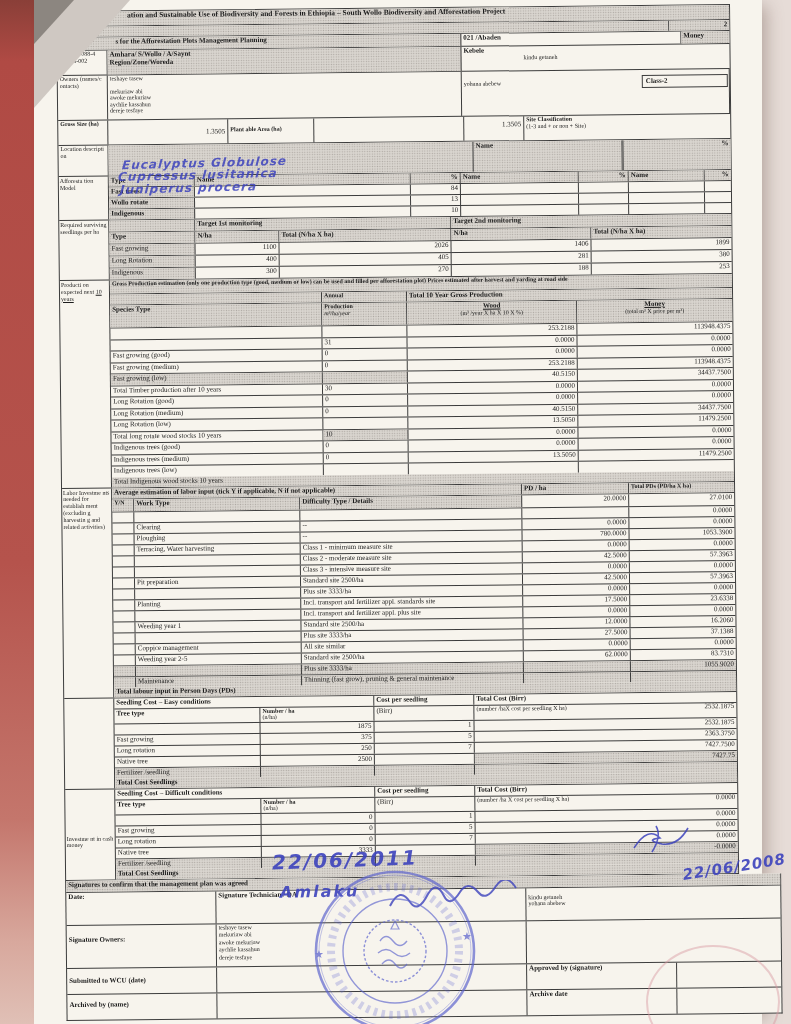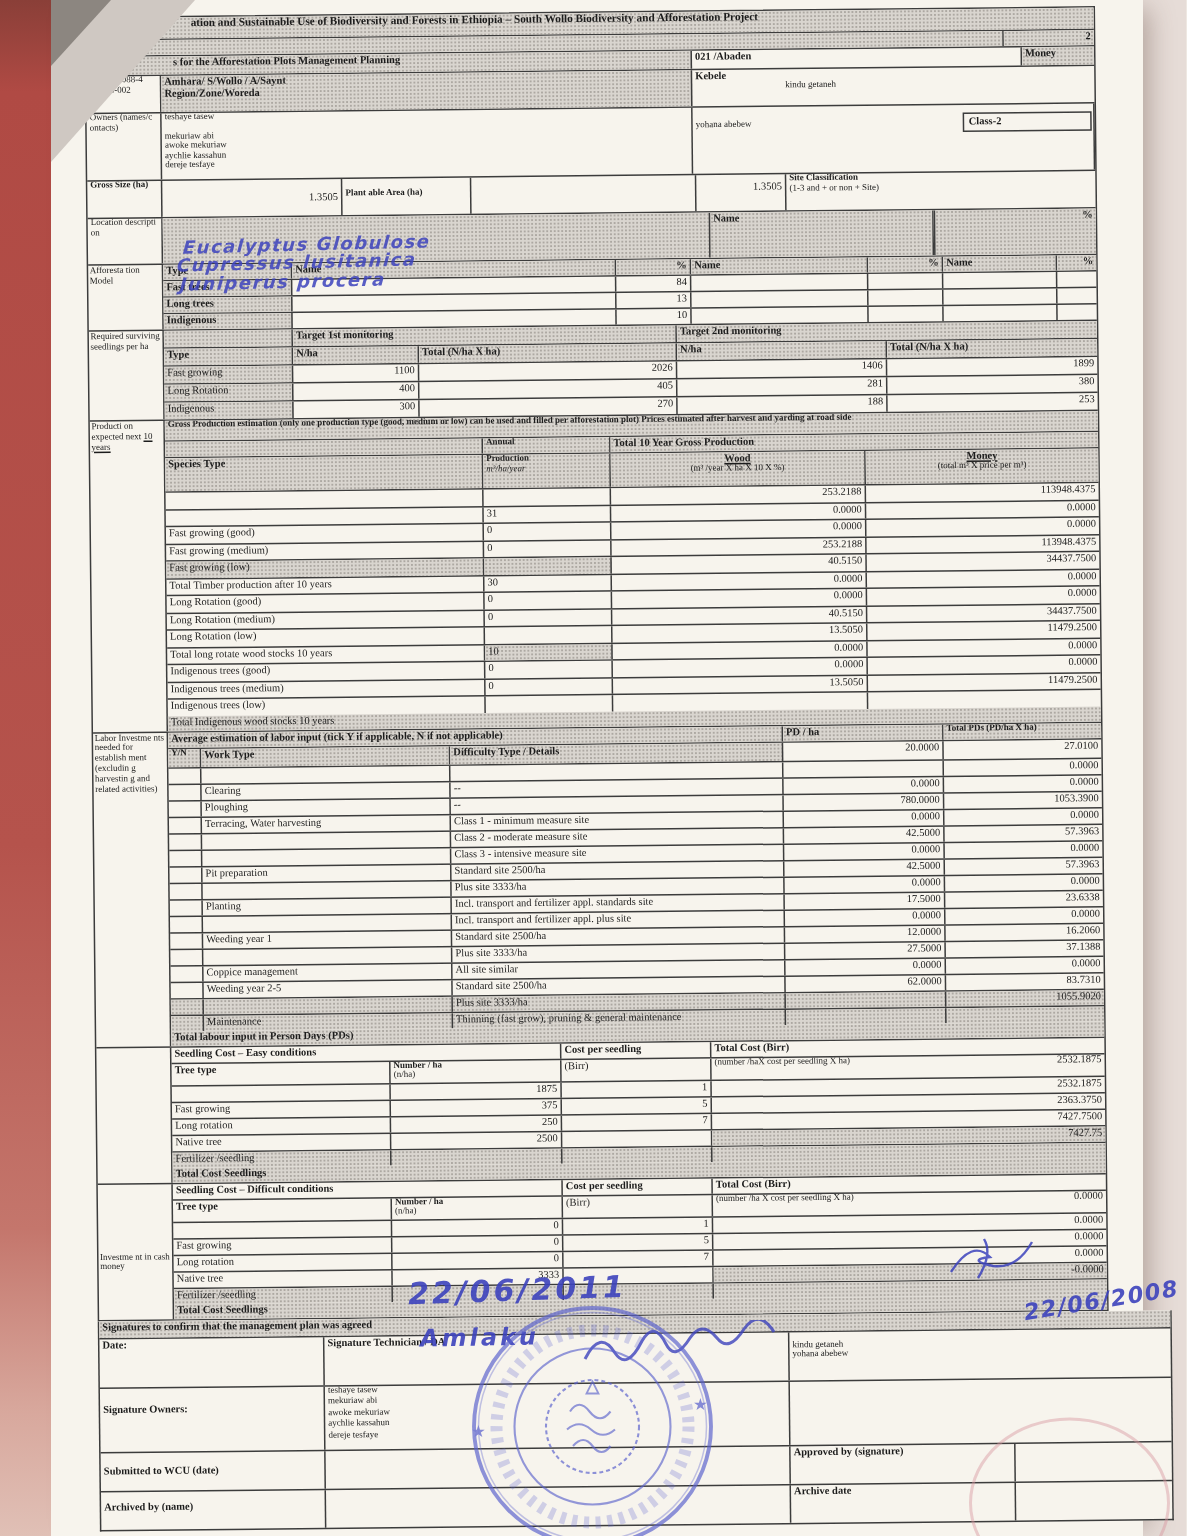--- a/index.html
+++ b/index.html
@@ -206,21 +206,21 @@
             <div class="tr">
               <div class="c sh b mc1">Fast trees</div>
               <div class="c mc2"></div>
               <div class="c n mc3">84</div>
               <div class="c mc4"></div>
               <div class="c mc5"></div>
               <div class="c mc6"></div>
               <div class="c mc7"></div>
             </div>
             <div class="tr">
-              <div class="c sh b mc1">Long trees</div>
+              <div class="c sh b mc1">Wollo rotate</div>
               <div class="c mc2"></div>
               <div class="c n mc3">13</div>
               <div class="c mc4"></div>
               <div class="c mc5"></div>
               <div class="c mc6"></div>
               <div class="c mc7"></div>
             </div>
             <div class="tr">
               <div class="c sh b mc1">Indigenous</div>
               <div class="c mc2"></div>

